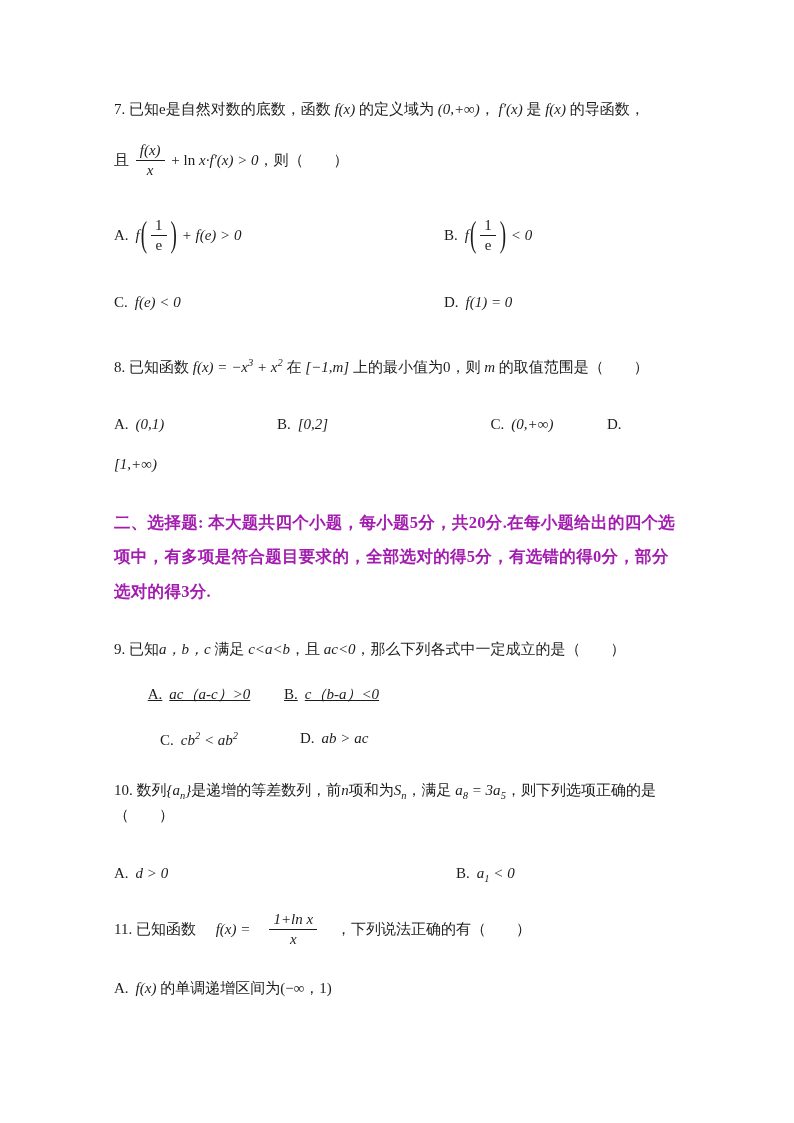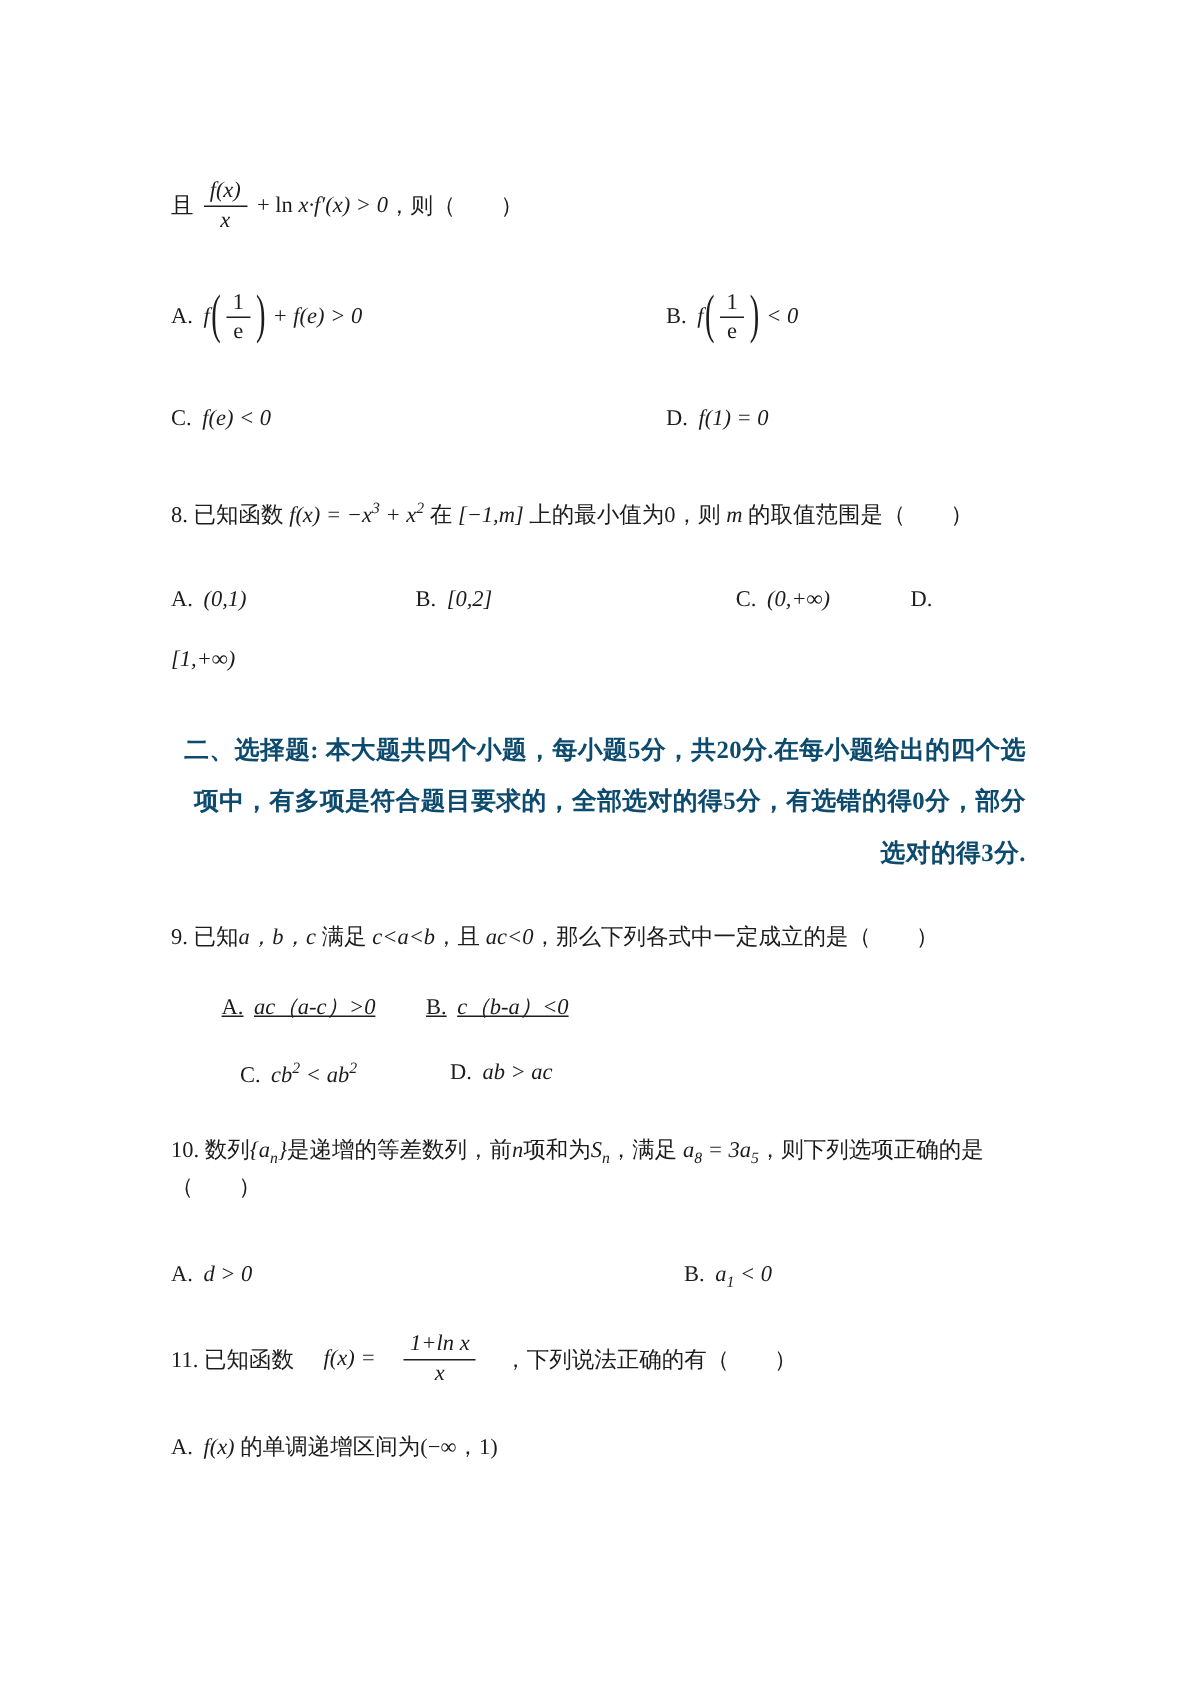--- a/index.html
+++ b/index.html
@@ -29,34 +29,35 @@
   .opt{ white-space:pre-wrap; }
   .optflex{ display:flex; align-items:center; white-space:pre-wrap; }
   .w330{ width:330px; }
   .w163{ width:163px; }
   .w160{ width:160px; }
   .w170{ width:170px;text-align:center; }
   .lbl{ margin-right:7px; font-style:normal; }
   sup,sub{ font-size:10.5px; font-style:italic; }
   .sec-header{
     font-weight:bold; font-size:16.5px; line-height:2.1;
-    white-space:pre-wrap; letter-spacing:0.3px; color:#0c4a6e;text-align:right;
+    white-space:pre-wrap; letter-spacing:0.3px; color:#a21caf;
   }
   
   .mt20{margin-top:20px;} .mt24{margin-top:24px;text-decoration:underline;} .mt26{margin-top:26px;gap:16px;}
   .mt28{margin-top:28px;} .mt30{margin-top:30px;}
   .mt36{margin-top:36px;} .mt38{margin-top:38px;gap:12px;} .mt40{margin-top:40px;}
   .mt44{margin-top:44px;}
 </style>
 </head>
 <body>
 
 <div class="page">
   <div class="content">
 
+    <p class="line"><span class="cn">7. 已知e是自然对数的底数，函数 </span><span class="m">f(x)</span><span class="cn"> 的定义域为 </span><span class="m">(0,+∞)</span><span class="cn">， </span><span class="m">f′(x)</span><span class="cn"> 是 </span><span class="m">f(x)</span><span class="cn"> 的导函数，</span></p>
 
     <div class="fracline mt20">
       <span class="cn">且 </span>
       <span class="frac">
         <span class="fnum m">f(x)</span>
         <span class="fden m">x</span>
       </span>
       <span class="cn"> + ln </span>
       <span class="m">x·f′(x) &gt; 0</span>
       <span class="cn">，则（　　）</span>

